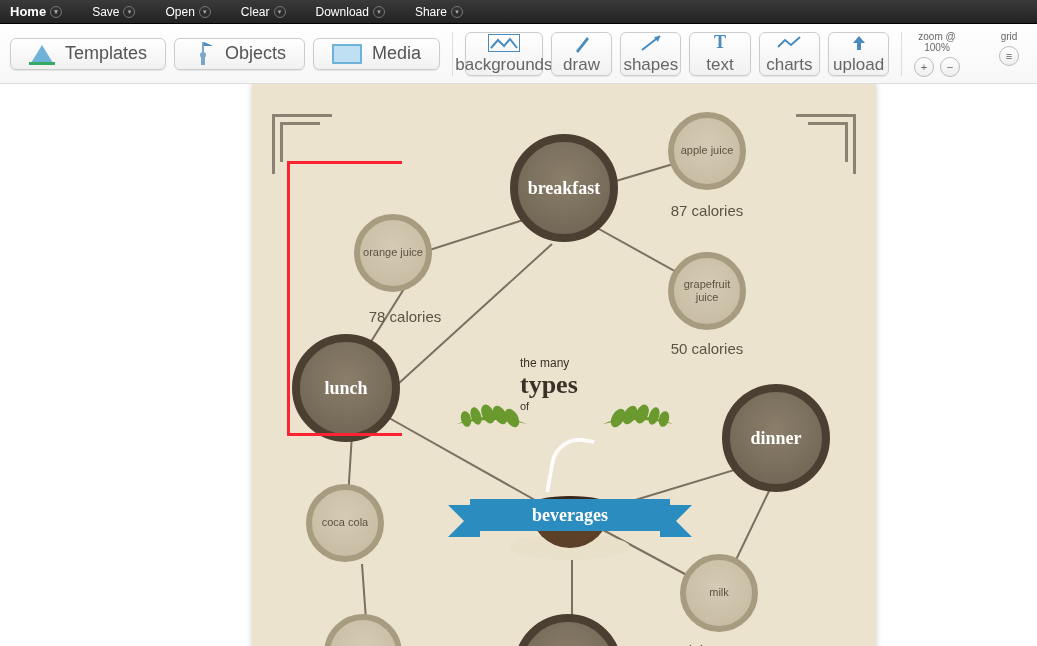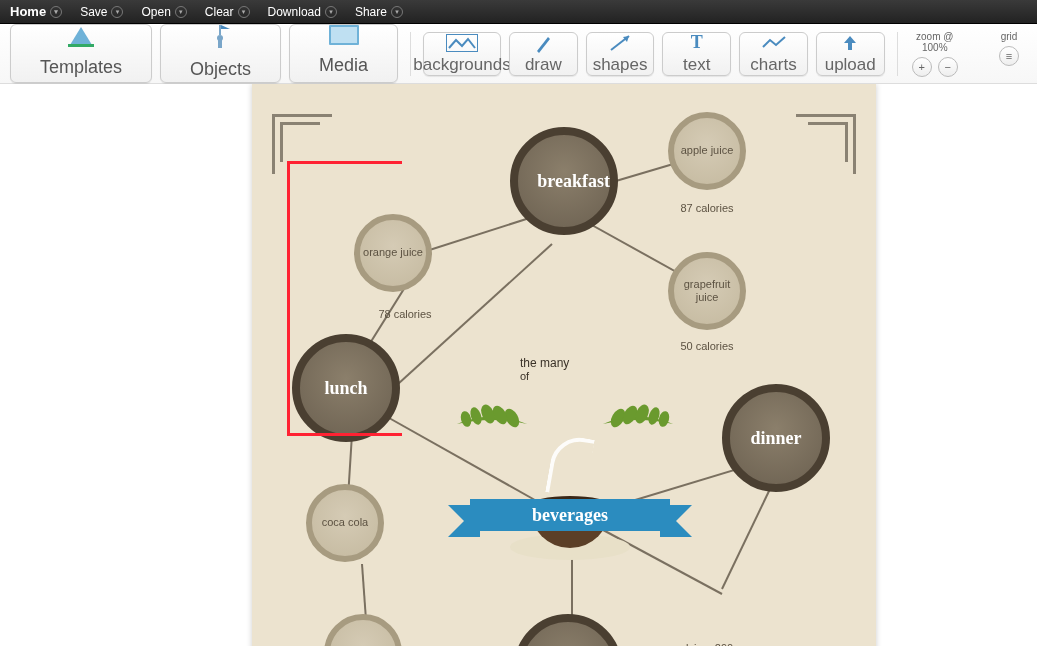--- a/index.html
+++ b/index.html
@@ -1,22 +1,22 @@
 <!DOCTYPE html>
 <html><head>
 <meta charset="utf-8">
 <style>
   * { box-sizing: border-box; margin: 0; padding: 0; }
   body { font-family: "Helvetica Neue", Arial, sans-serif; background: #fff; width: 1037px; height: 646px; overflow: hidden; }
-  .menubar { background: linear-gradient(#3a3a3a,#222); height: 24px; display: flex; align-items: center; padding: 0 10px; gap: 18px; color: #fff; font-size: 12px; border-bottom: 1px solid #000; }
+  .menubar { background: linear-gradient(#3a3a3a,#222); height: 24px; display: flex; align-items: center; padding: 0 10px; gap: 30px; color: #fff; font-size: 12px; border-bottom: 1px solid #000; }
   .menubar .item { display: flex; align-items: center; gap: 4px; cursor: pointer; }
   .menubar .home { font-weight: bold; font-size: 13px; }
   .menubar .arrow { width: 12px; height: 12px; border: 1px solid #777; border-radius: 50%; display: inline-flex; align-items: center; justify-content: center; font-size: 7px; color: #aaa; }
   .toolbar { height: 60px; background: linear-gradient(#fff,#f7f7f7); border-bottom: 1px solid #ddd; display: flex; align-items: center; padding: 0 10px; gap: 8px; }
-  .bigbtn { height: 59px; background: linear-gradient(#fff,#f1f1f1); border: 1px solid #ccc; border-radius: 6px; display: flex; align-items: center; padding: 0 29px; gap: 10px; cursor: pointer; box-shadow: 0 1px 1px rgba(0,0,0,.08); flex-direction: column; }
+  .bigbtn { height: 32px; background: linear-gradient(#fff,#f1f1f1); border: 1px solid #ccc; border-radius: 6px; display: flex; align-items: center; padding: 0 18px; gap: 10px; cursor: pointer; box-shadow: 0 1px 1px rgba(0,0,0,.08); }
   .bigbtn span.label { font-size: 18px; color: #555; }
   .icon-templates { width: 26px; height: 22px; }
   .icon-objects { width: 22px; height: 24px; }
   .icon-media { width: 30px; height: 20px; }
   .vsep { width: 1px; height: 44px; background: #ddd; margin: 0 4px; }
   .smallbtn { width: 78px; height: 44px; background: linear-gradient(#fff,#f1f1f1); border: 1px solid #ccc; border-radius: 6px; display: flex; flex-direction: column; align-items: center; justify-content: center; gap: 2px; cursor: pointer; box-shadow: 0 1px 1px rgba(0,0,0,.08); }
   .smallbtn .ico { height: 20px; display: flex; align-items: center; justify-content: center; color:#4a8bbf;}
   .smallbtn .lbl { font-size: 17px; color: #666; }
   .right-controls { margin-left: auto; display: flex; gap: 39px; padding-right: 8px; }
   .right-controls .lbl { font-size: 10px; color: #666; text-align: center; }
@@ -29,21 +29,21 @@
   .br-tl { top: 30px; left: 20px; border-right: none; border-bottom: none; }
   .br-tl2{ top: 38px; left: 28px; width:40px;height:40px;border-right:none;border-bottom:none;}
   .br-tr { top: 30px; right: 20px; border-left: none; border-bottom: none; }
   .br-tr2{ top: 38px; right: 28px; width:40px;height:40px;border-left:none;border-bottom:none;}
   .node { position: absolute; border-radius: 50%; display: flex; align-items: center; justify-content: center; text-align: center; }
   .dark { width: 108px; height: 108px; background: radial-gradient(circle at 50% 40%,#8b7f6b,#6b6050); border: 8px solid #4a3f31; color: #fff; font: bold 18px/1 "Georgia", serif; }
   .light { width: 78px; height: 78px; background: radial-gradient(circle at 50% 40%,#d5cbb5,#c4b99f); border: 6px solid #a79b80; color: #5c5242; font: 11px/1.2 Arial; }
   .dark::before, .light::before { content:""; position:absolute; inset:-18px; border-radius:50%; background:
     repeating-conic-gradient(#4a3f31 0 8deg, transparent 8deg 16deg); z-index:-1; mask: radial-gradient(circle, transparent 58%, #000 58%);}
   .light::before{ background: repeating-conic-gradient(#a79b80 0 10deg, transparent 10deg 20deg); inset:-14px; mask: radial-gradient(circle, transparent 58%, #000 58%);}
-  .caption { position: absolute; font-size: 11px; color: #5c5242; text-align: center; width: 90px; }
+  .caption { position: absolute; font-size: 15px; color: #5c5242; text-align: center; width: 90px; }
   svg.lines { position: absolute; inset: 0; width: 100%; height: 100%; }
   .selection { position: absolute; border: 3px solid #f23; }
   .center-title { position: absolute; color: #3a3228; }
   .center-title .l1 { font-size: 12px; }
   .center-title .l2 { font-size: 26px; font-family: Georgia, serif; font-weight: bold; }
   .center-title .l3 { font-size: 11px; }
   .banner { position: absolute; left: 218px; top: 415px; width: 200px; height: 32px; background: #2b8cbf; color: #fff; display: flex; align-items: center; justify-content: center; font: bold 18px/1 Georgia, serif; }
   .banner::before, .banner::after { content:""; position:absolute; top:6px; width:0;height:0; border:16px solid #2b8cbf;}
   .banner::before{ left:-22px; border-left-color:transparent;}
   .banner::after{ right:-22px; border-right-color:transparent;}
@@ -193,21 +193,21 @@
         <line x1="130" y1="330" x2="290" y2="420"></line>
         <line x1="135" y1="310" x2="300" y2="160"></line>
         <line x1="340" y1="440" x2="470" y2="510"></line>
         <line x1="530" y1="380" x2="470" y2="505"></line>
         <line x1="535" y1="370" x2="370" y2="420"></line>
         <line x1="320" y1="470" x2="320" y2="550"></line>
         <line x1="110" y1="480" x2="115" y2="550"></line>
       </g>
     </svg>
 
-    <div class="node dark" style="left:258px; top:43px;justify-content:flex-end;">
+    <div class="node dark" style="left:258px; top:50px;">
         <span>breakfast</span>
       </div>
     <div class="node dark" style="left:40px; top:250px;">
         <span>lunch</span>
       </div>
     <div class="node dark" style="left:470px; top:300px;">
         <span>dinner</span>
       </div>
     <div class="node dark" style="left:262px; top:530px;"></div>
 
@@ -223,26 +223,30 @@
 
     <div class="node light" style="left:416px; top:168px;">
         <span>grapefruit juice</span>
       </div>
     <div class="caption" style="left:410px; top:256px;">50 calories</div>
 
     <div class="node light" style="left:54px; top:400px;">
         <span>coca cola</span>
       </div>
 
+    <div class="node light" style="left:428px; top:470px;">
+        <span>milk</span>
+      </div>
     <div class="caption" style="left:416px; top:558px;">calcium 290 mg</div>
 
     <div class="node light" style="left:72px; top:530px;"></div>
 
     <div class="center-title" style="left:268px; top:272px; width:100px;">
       <div class="l1">the many</div>
+      <div class="l2">types</div>
       <div class="l3">of</div>
     </div>
 
     <div class="leaf" style="left:200px; top:320px;">
       <svg width="80" height="40" viewBox="0 0 80 40">
           <g fill="#6a9a2e">
             <path d="M75 20 Q40 5 5 20 Q40 12 75 20"></path>
             <ellipse cx="60" cy="14" rx="6" ry="10" transform="rotate(-30 60 14)"></ellipse>
             <ellipse cx="48" cy="11" rx="6" ry="10" transform="rotate(-30 48 11)"></ellipse>
             <ellipse cx="36" cy="10" rx="6" ry="10" transform="rotate(-25 36 10)"></ellipse>

